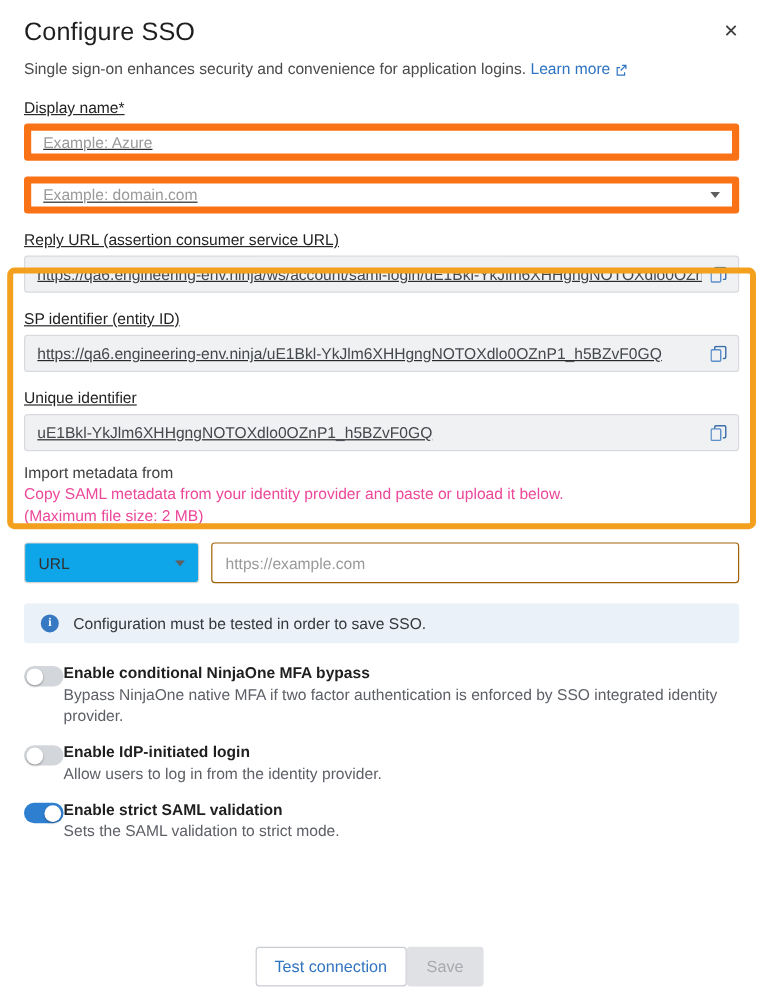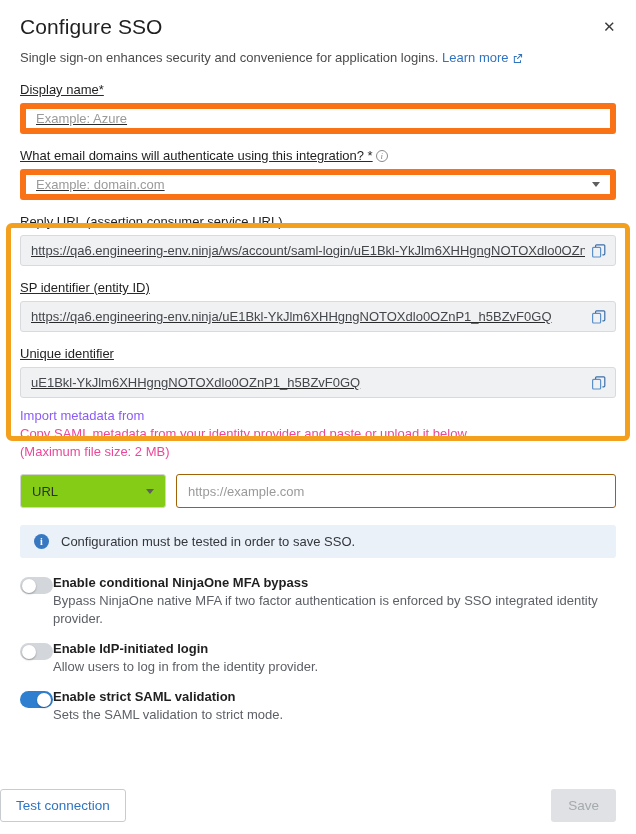--- a/index.html
+++ b/index.html
@@ -70,27 +70,27 @@
 
   
   .highlight {
     position: absolute; left: 6px; top: 223px; width: 624px; height: 218px;
     border: 5px solid #F2A01D; border-radius: 6px; pointer-events: none; z-index: 5;
   }
   .hl-section { position: relative; z-index: 1; }
 
   
   .import-title {
-    font-size: 13px; color: #8b5cf6; line-height: 17px; margin-bottom: 1px;
+    font-size: 13px; color: #404040; line-height: 17px; margin-bottom: 1px;
   }
   .import-desc { font-size: 13px; color: #ec4899; line-height: 18px; }
   .import-row { display: flex; gap: 10px; margin-top: 13px; }
   .sel-url {
     width: 146px; height: 34px; border: 1px solid #d4d4d4; border-radius: 3px;
-    background: #84cc16; display: flex; align-items: center; padding: 0 11px;
+    background: #0ea5e9; display: flex; align-items: center; padding: 0 11px;
     font-size: 13px; color: #303030;
   }
   .url-in {
     flex: 1; height: 34px; border: 1px solid #a16207; border-radius: 3px;
     background: #fff; display: flex; align-items: center; padding: 0 11px;
     font-size: 13px; color: #9a9a9a;
   }
 
   
   .banner {
@@ -117,21 +117,21 @@
     border-radius: 50%; background: #fff; box-shadow: 0 1px 2px rgba(0,0,0,.3);
   }
   .switch.on .knob { left: 17px; }
   .tg-text { }
   .tg-title { font-size: 13px; font-weight: bold; color: #1f1f1f; line-height: 17px; }
   .tg-desc { font-size: 13px; color: #5d6066; line-height: 18px; margin-top: 1px; }
 
   
   .footer {
     position: absolute; left: 0; right: 0; bottom: 0; height: 58px;
-    display: flex; align-items: center; justify-content: space-between;
+    display: flex; align-items: center; justify-content: center;
     padding-right: 20px; background: #fff;
   }
   .btn-outline {
     height: 33px; padding: 0 15px; border: 1px solid #c8ccd1; border-radius: 3px;
     background: #fff; color: #2f74c0; font-size: 13.5px; cursor: pointer;
     font-family: "Liberation Sans", sans-serif;
   }
   .btn-disabled {
     height: 33px; padding: 0 17px; border: none; border-radius: 3px;
     background: #dfe1e4; color: #a6a9ad; font-size: 13.5px;
@@ -158,21 +158,20 @@
   <div class="body">
 
     <div class="field">
       <span class="label">Display name*</span>
       <div class="input">
         <span class="ph">Example: Azure</span>
       </div>
     </div>
 
     <div class="field">
-      <span class="label"><span>What email domains will authenticate using this integration? *</span><span class="info-circ">i</span></span>
       <div class="input">
         <span class="ph">Example: domain.com</span>
         <span class="select-caret"></span>
       </div>
     </div>
 
     <div class="hl-section">
 
       <div class="field">
         <span class="label">Reply URL (assertion consumer service URL)</span>

